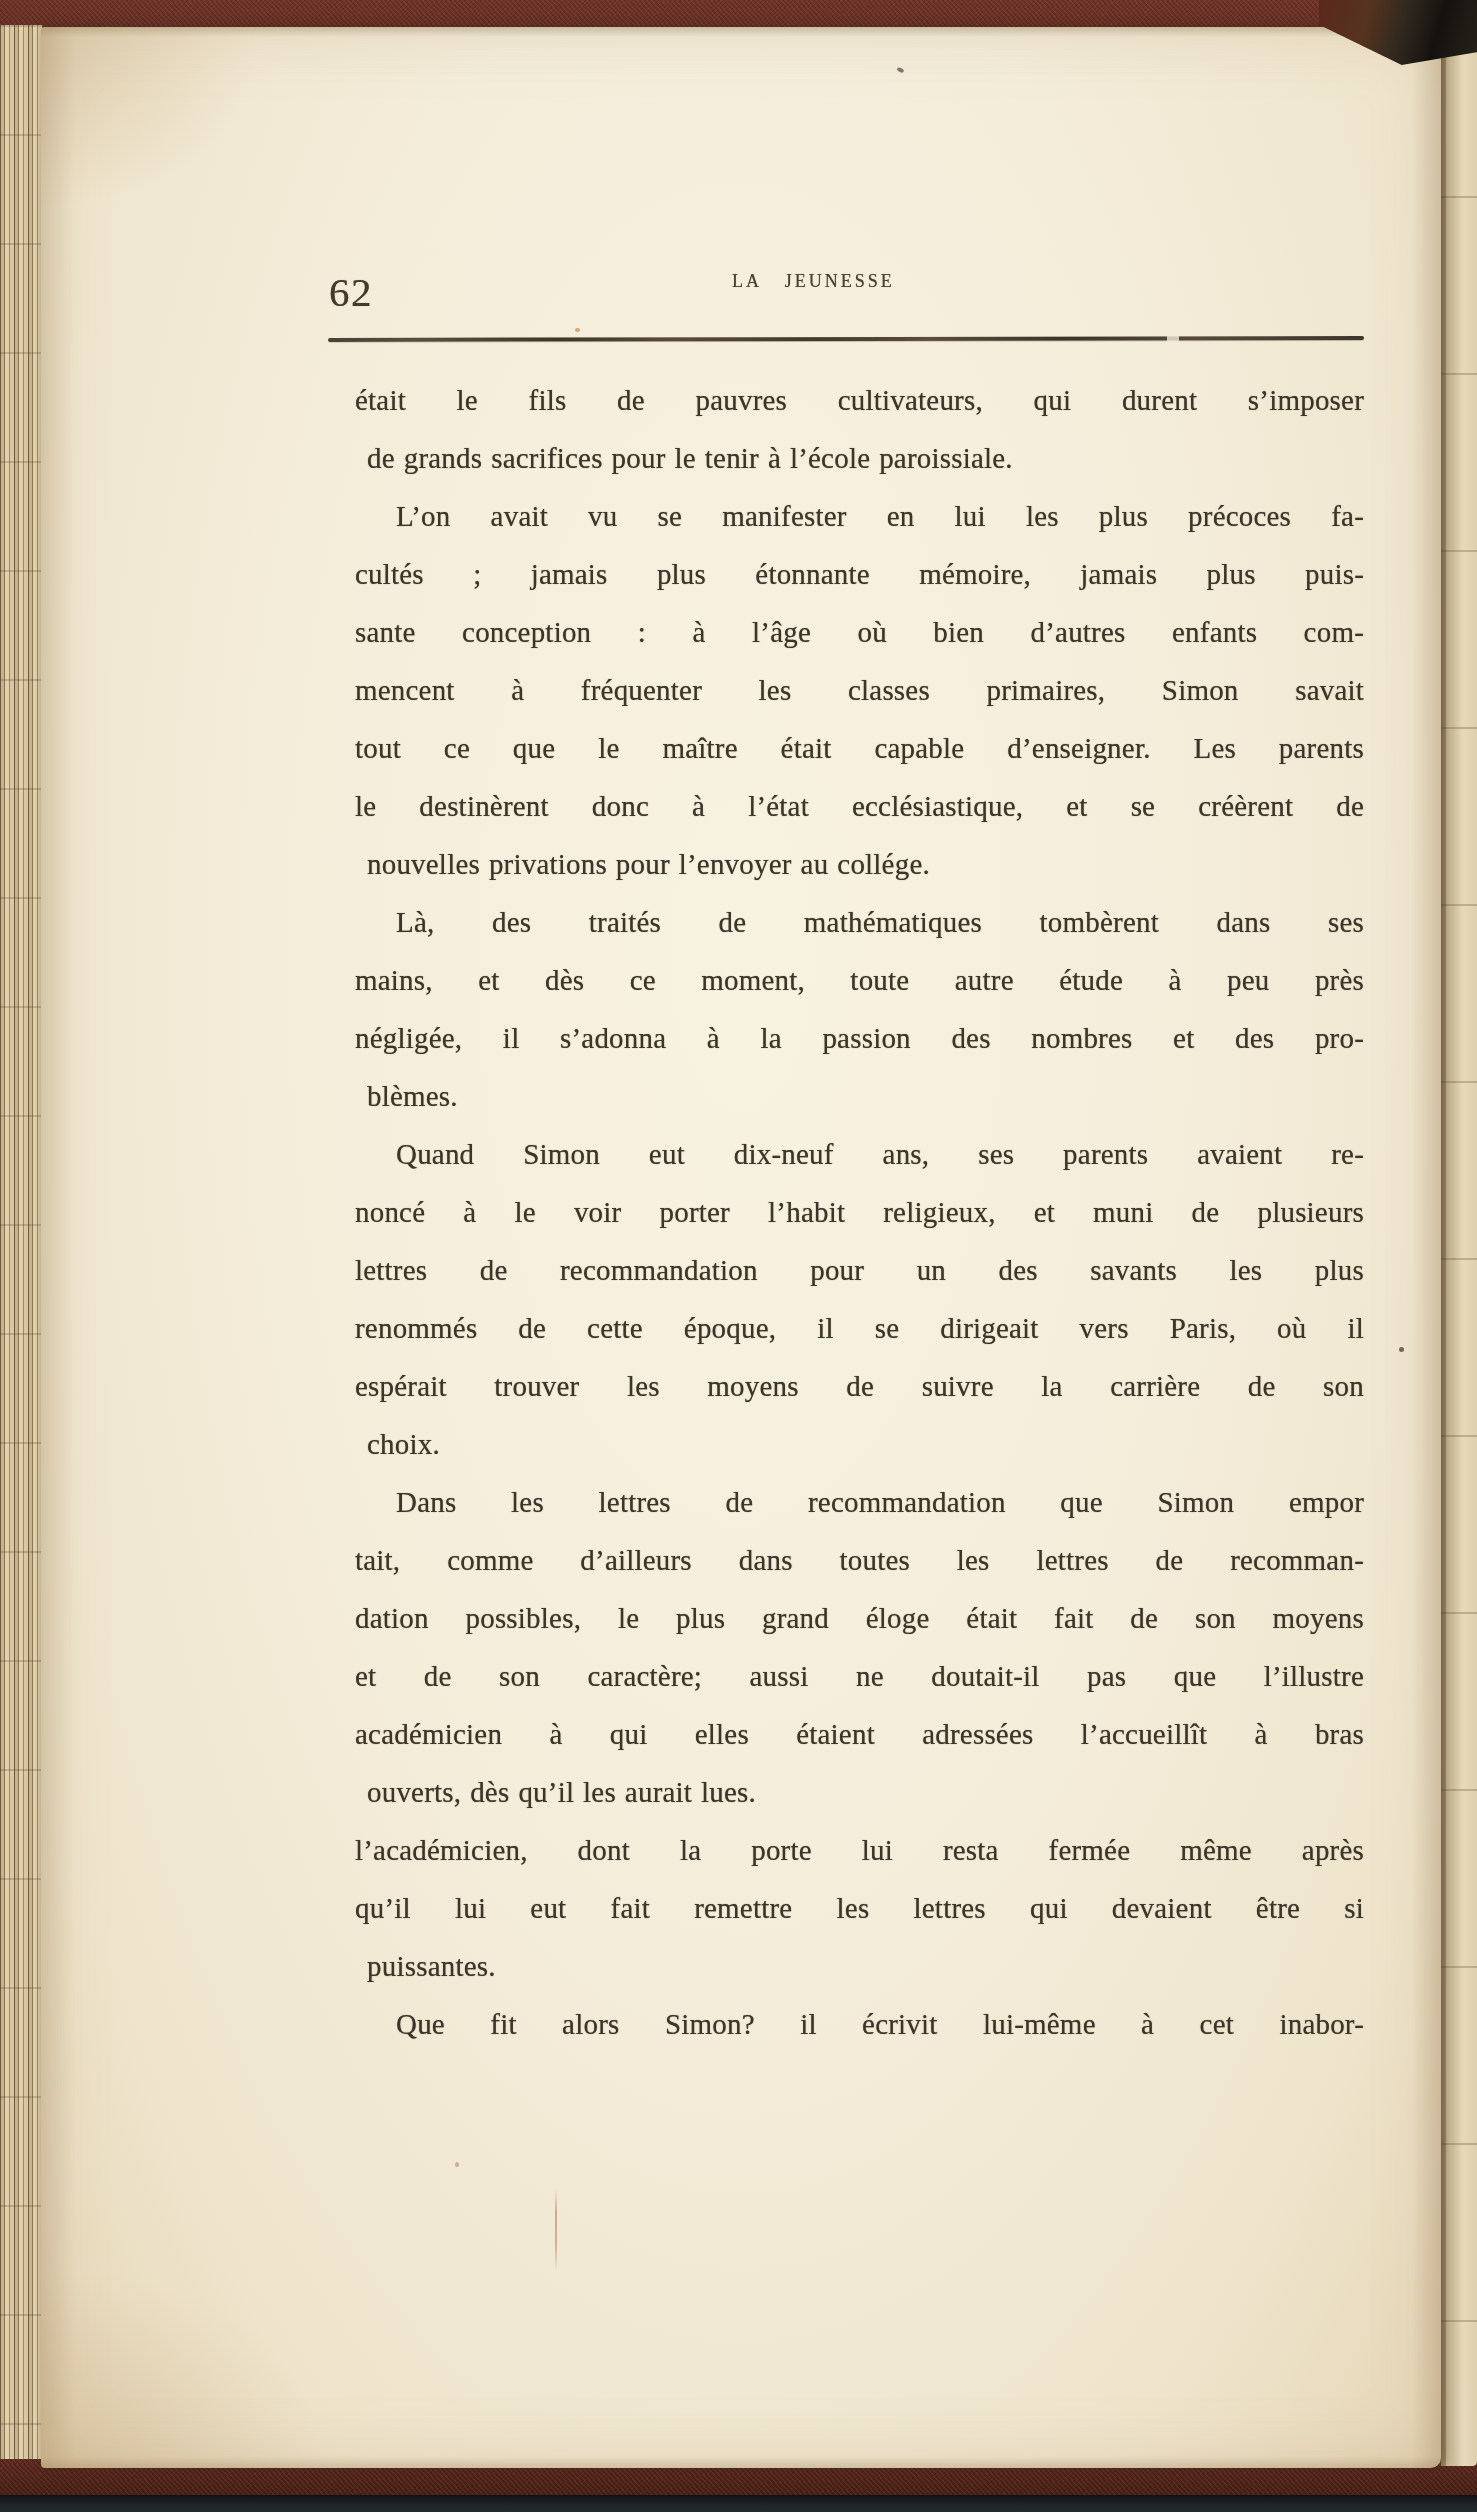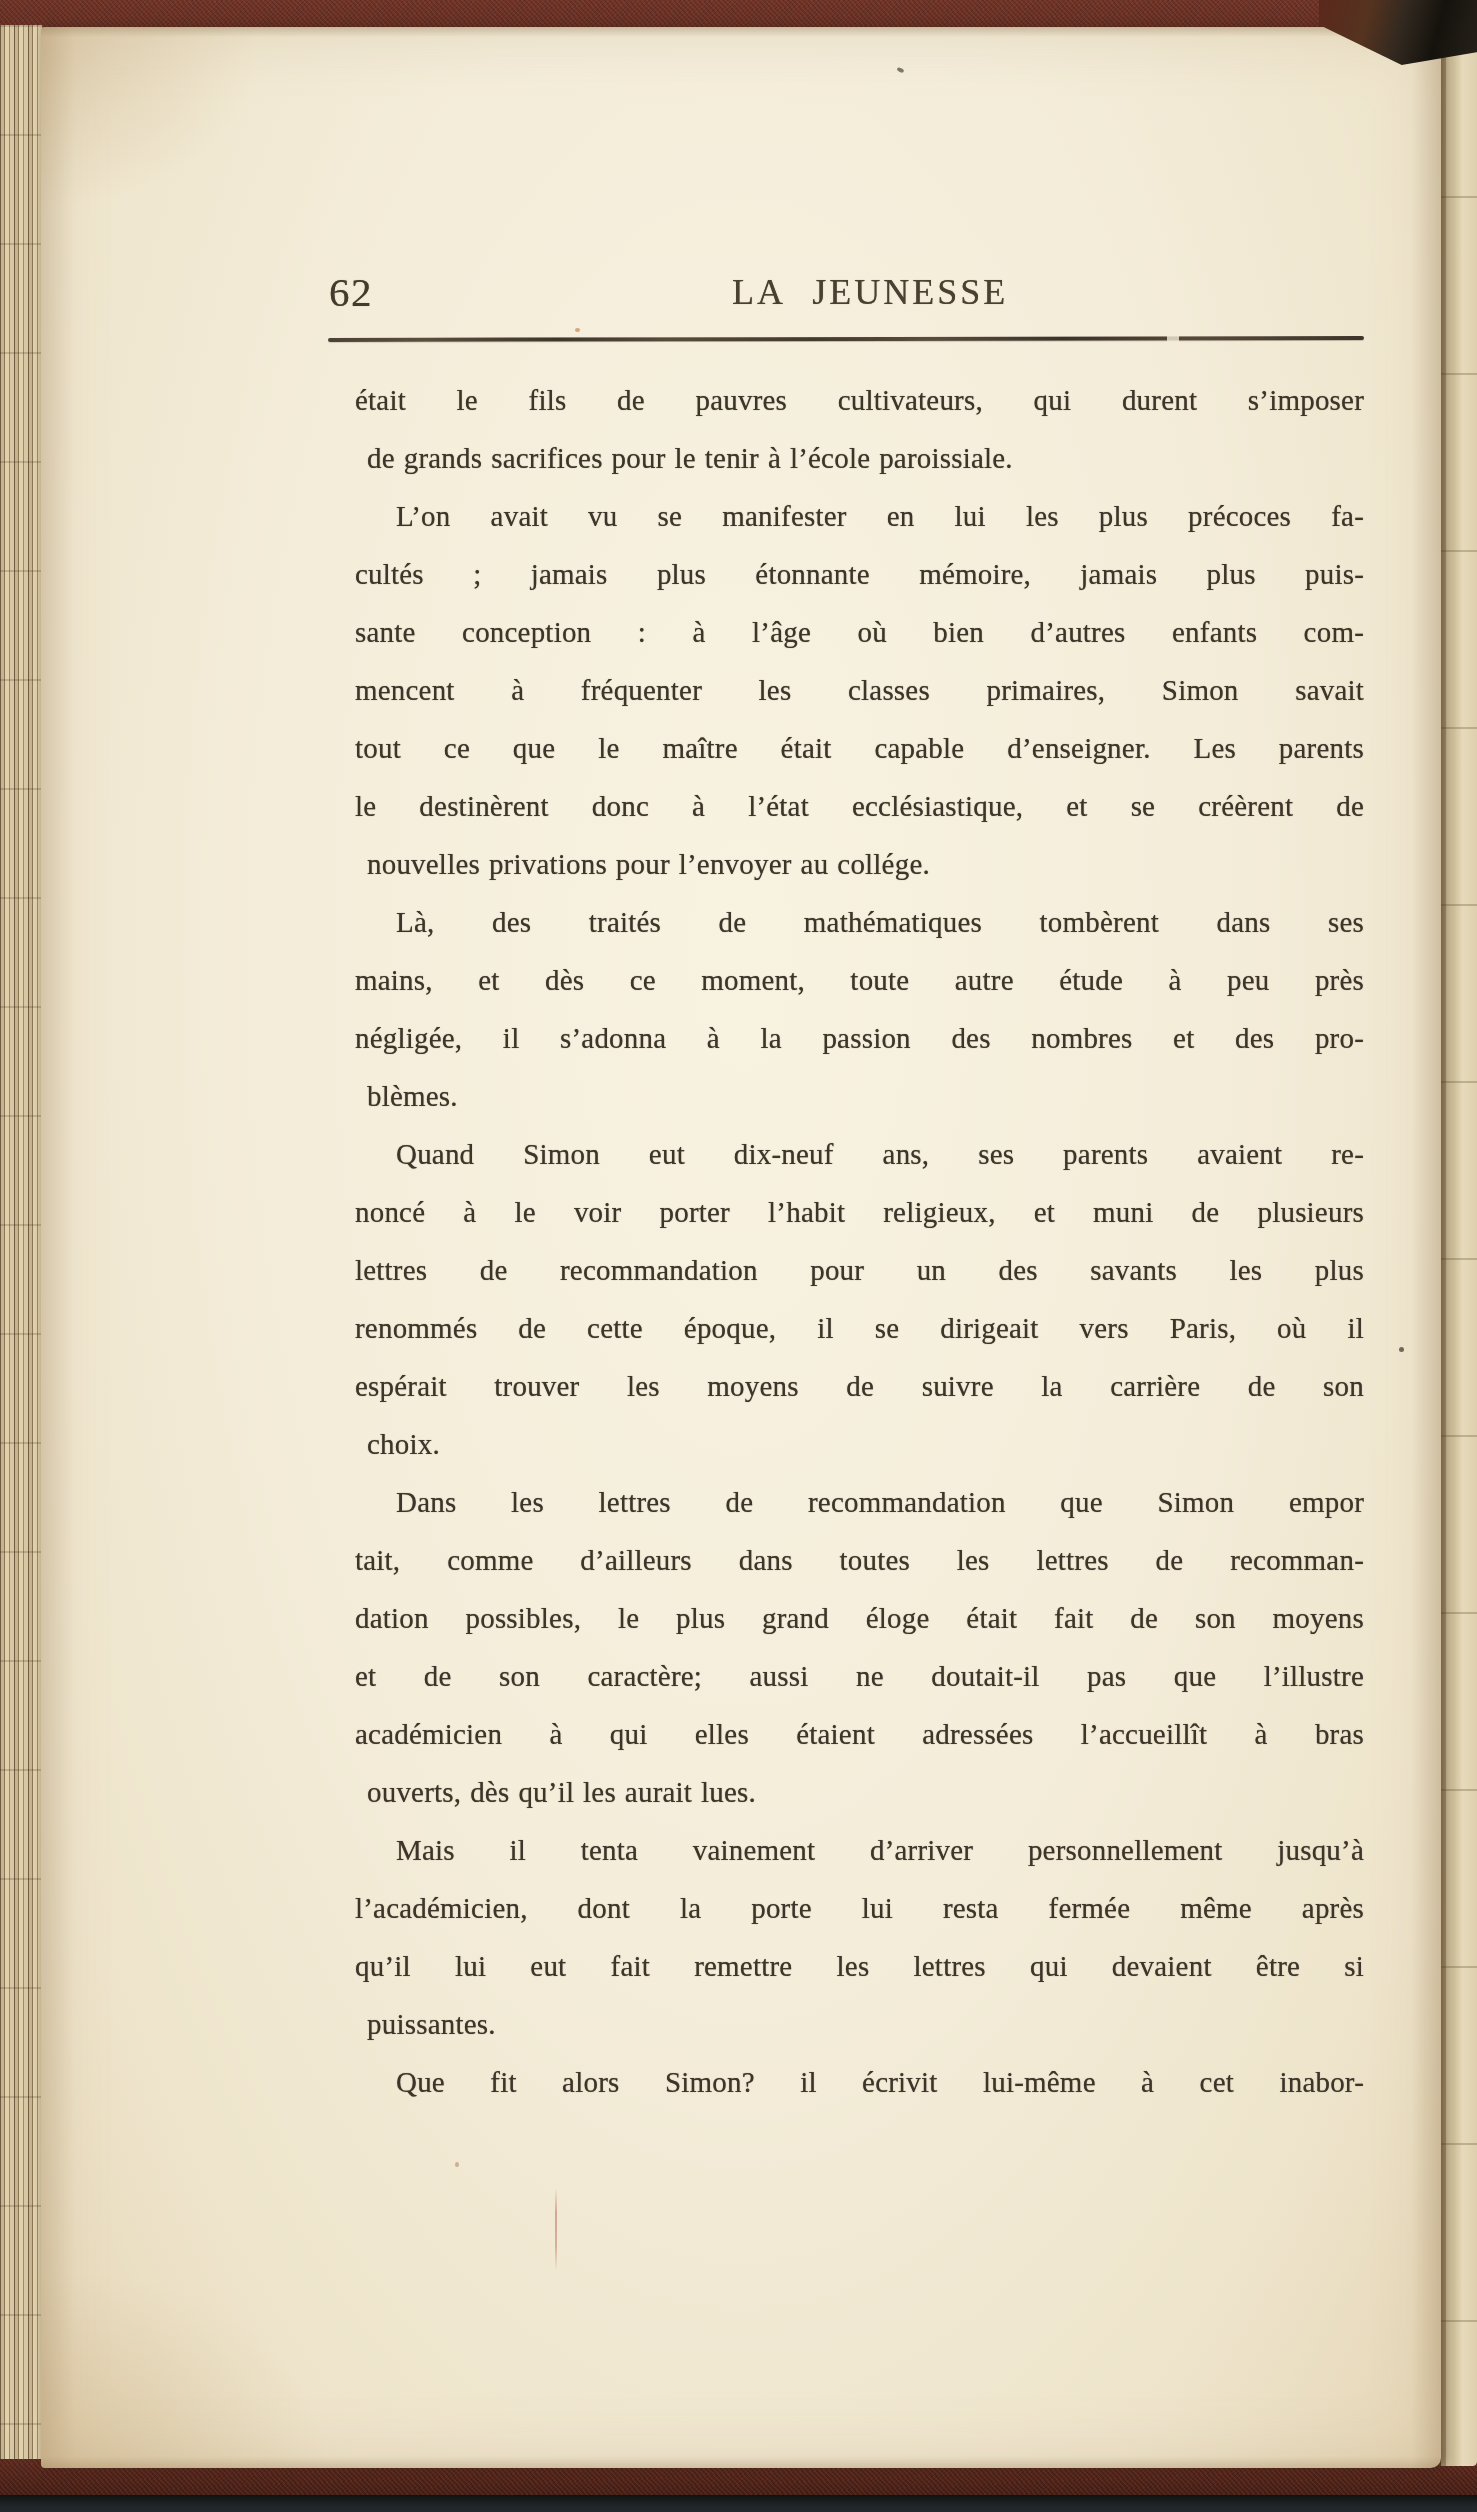--- a/index.html
+++ b/index.html
@@ -64,21 +64,21 @@
   }
 
   
   .pagenum{
     position:absolute;left:288px;top:241px;
     font-size:41px;color:#453b2d;letter-spacing:1.5px;
     text-shadow:0 0 0.7px rgba(62,52,40,.75);
   }
   .runtitle{
     position:absolute;left:691px;top:244px;white-space:nowrap;
-    font-size:36px;color:#4a4032;letter-spacing:3px;word-spacing:16.3px;
+    font-size:18px;color:#4a4032;letter-spacing:3px;word-spacing:16.3px;
     text-shadow:0 0 0.7px rgba(62,52,40,.7);
   }
   .rule{
     position:absolute;left:287px;top:310px;width:1036px;height:3.7px;
     border-radius:2.2px;transform:rotate(-.1deg);
     background:linear-gradient(90deg,
       #4c4135 0%, #5b4d3e 9%, #3f362b 22%, #584a3b 33%, #43392d 47%,
       #5a4c3d 58%, #3c332a 71%, #57493a 84%, #473d30 94%, #3e352b 100%);
     box-shadow:0 0.7px 0.7px rgba(90,75,55,.35);
   }
@@ -144,21 +144,20 @@
         <div class="line">lettres de recommandation pour un des savants les plus</div>
         <div class="line">renommés de cette époque, il se dirigeait vers Paris, où il</div>
         <div class="line">espérait trouver les moyens de suivre la carrière de son</div>
         <div class="line end">choix.</div>
         <div class="line indent">Dans les lettres de recommandation que Simon empor</div>
         <div class="line">tait, comme d’ailleurs dans toutes les lettres de recomman-</div>
         <div class="line">dation possibles, le plus grand éloge était fait de son moyens</div>
         <div class="line">et de son caractère; aussi ne doutait-il pas que l’illustre</div>
         <div class="line">académicien à qui elles étaient adressées l’accueillît à bras</div>
         <div class="line end">ouverts, dès qu’il les aurait lues.</div>
-        <div class="line indent">Mais il tenta vainement d’arriver personnellement jusqu’à</div>
         <div class="line">l’académicien, dont la porte lui resta fermée même après</div>
         <div class="line">qu’il lui eut fait remettre les lettres qui devaient être si</div>
         <div class="line end">puissantes.</div>
         <div class="line indent">Que fit alors Simon? il écrivit lui-même à cet inabor-</div>
       </div>
 
     <div class="speck speck-a"></div>
     <div class="speck speck-b"></div>
     <div class="speck speck-c"></div>
     <div class="speck speck-d"></div>

